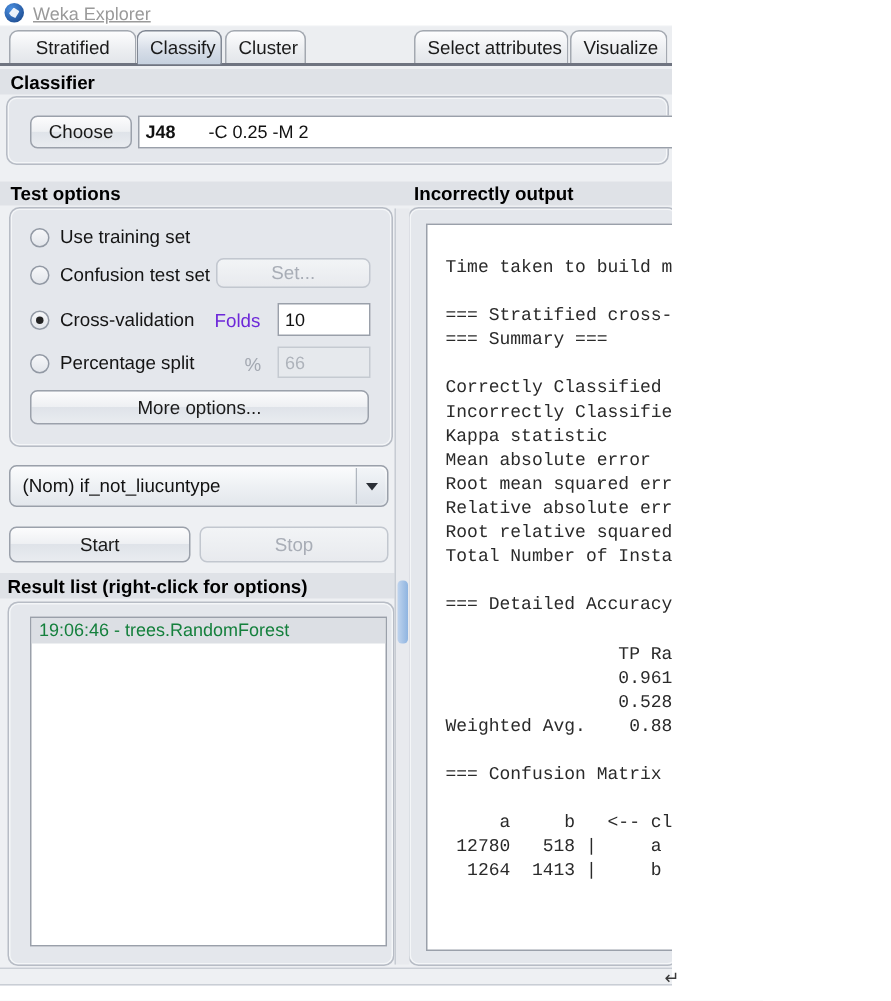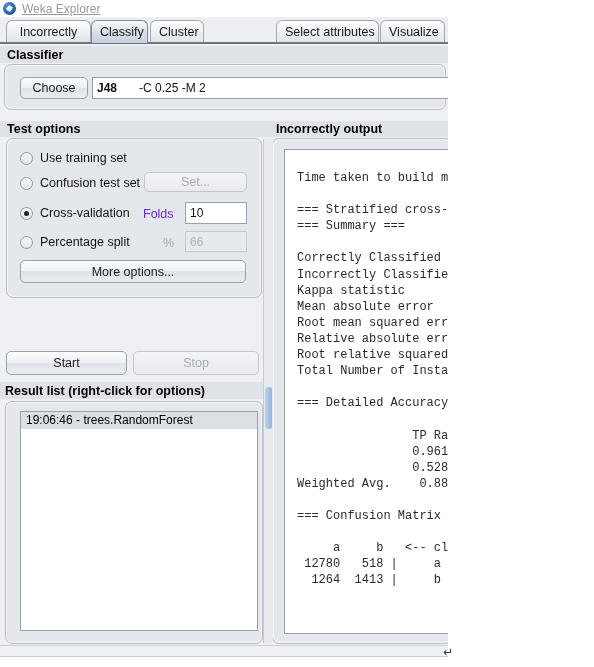--- a/index.html
+++ b/index.html
@@ -249,21 +249,21 @@
     background: #ffffff;
     border: 1px solid #9aa0aa;
     overflow: hidden;
   }
   .list-item {
     height: 17px;
     line-height: 17px;
     padding-left: 5px;
     font-size: 12px;
     background: #dcdfe4;
-    color: #000000;
+    color: #15803d;
     white-space: nowrap;
   }
 
   #output-box {
     position: absolute;
     box-sizing: border-box;
     background: #e4e7ec;
     border: 1px solid #b7bcc5;
     border-radius: 7px;
     box-shadow: inset 0 0 0 1px #f4f6f8;
@@ -329,21 +329,21 @@
 <body>
 
 <div id="app-window">
 
   <div id="title-bar">
     <div id="weka-logo"></div>
     <div id="title-text">Weka Explorer</div>
   </div>
 
   <div id="tab-strip">
-    <div class="tab" style="left:6px; width:85px;">Incorrectly</div>
+    <div class="tab" style="left:6px; width:85px;">Stratified</div>
     <div class="tab active" style="left:91px; width:57px;">Classify</div>
     <div class="tab" style="left:150px; width:54px;">Cluster</div>
     <div class="tab" style="left:276px; width:103px;">Select attributes</div>
     <div class="tab" style="left:380px; width:65px;">Visualize</div>
   </div>
 
   <div class="section-band" style="left:0; top:46px; width:448px; height:17px;"></div>
   <div class="section-label" style="left:7px; top:48px;">Classifier</div>
 
   <div class="panel" style="left:4px; top:64px; width:442px; height:46px;"></div>
@@ -378,20 +378,24 @@
 
   <div class="radio-row" style="left:20px; top:235px;">
     <span class="radio"></span>
     <span class="radio-label">Percentage split</span>
   </div>
   <div class="inline-label dim" style="position:absolute; left:163px; top:236px;">%</div>
   <div class="textfield disabled" style="left:185px; top:231px; width:62px; height:21px;">66</div>
 
   <div class="btn" style="left:20px; top:260px; width:226px; height:23px;">More options...</div>
 
+  <div id="class-combo" style="left:6px; top:310px; width:253px; height:28px;">
+    <span>(Nom) if_not_liucuntype</span>
+    <span id="combo-arrow-box"></span>
+  </div>
 
   <div class="btn" style="left:6px; top:351px; width:121px; height:24px;">Start</div>
   <div class="btn disabled" style="left:133px; top:351px; width:126px; height:24px;">Stop</div>
 
   <div class="section-band" style="left:0; top:382px; width:270px; height:17px;"></div>
   <div class="section-label" style="left:5px; top:384px;">Result list (right-click for options)</div>
 
   <div id="result-list-box" style="left:5px; top:401px; width:258px; height:243px;">
     <div id="result-list-inner">
       <div class="list-item">19:06:46 - trees.RandomForest</div>

